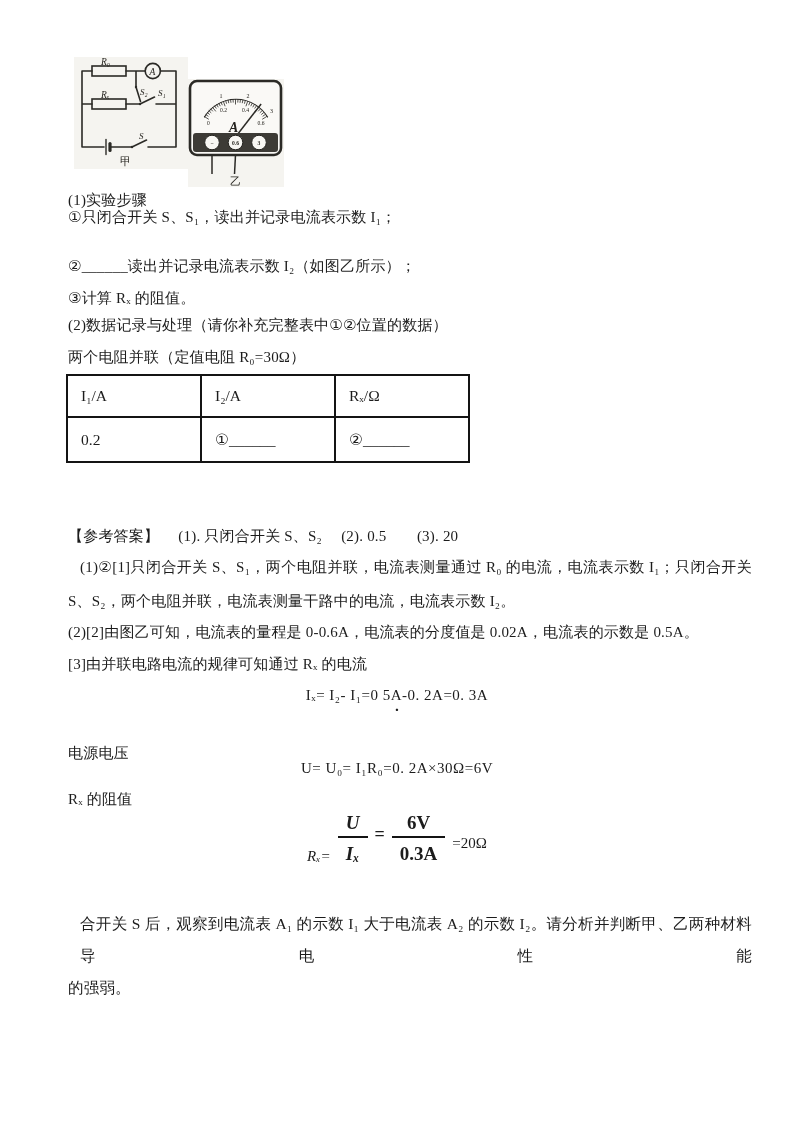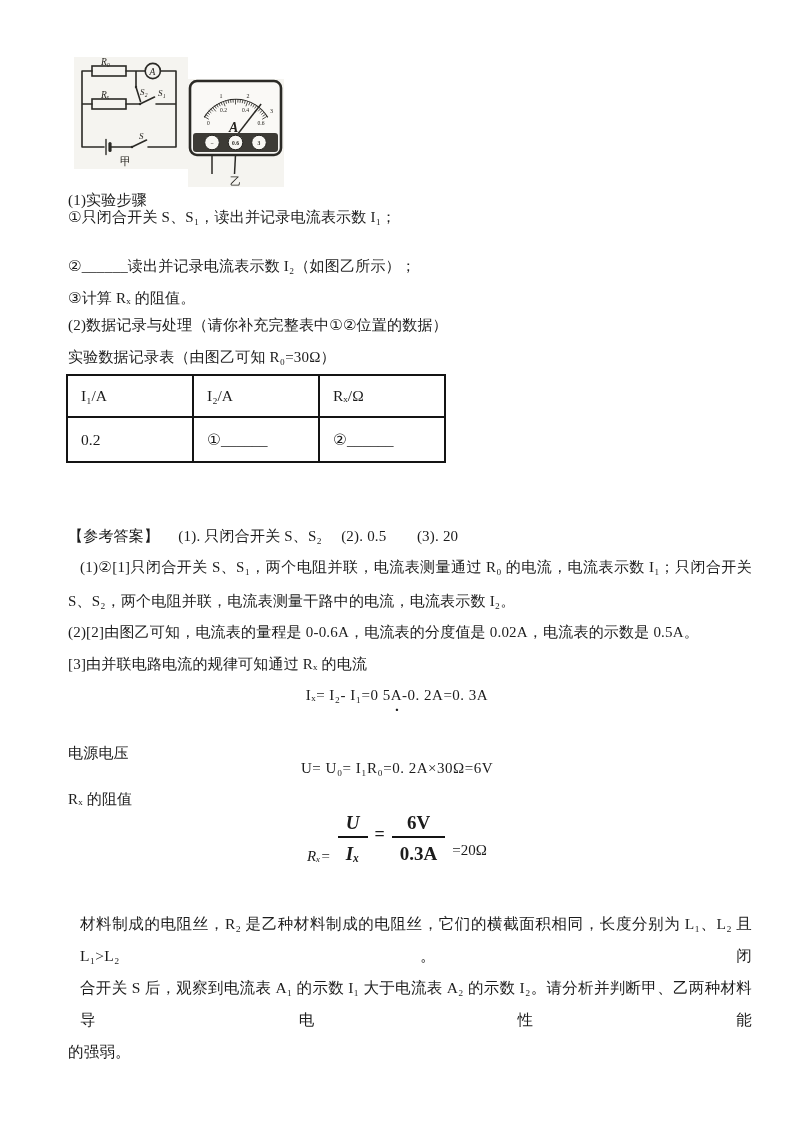--- a/index.html
+++ b/index.html
@@ -11,35 +11,35 @@
   .line{
     position:absolute;left:68px;font-size:15px;line-height:1.25;
     white-space:pre-wrap;letter-spacing:0.2px;
   }
   .just{width:672px;text-align:justify;text-align-last:justify;margin-left:12px;}
   .center{left:0;right:0;text-align:center;letter-spacing:0.5px;}
   svg text{fill:#26241f;}
   .exp-table{position:absolute;left:66px;top:374px;border-collapse:collapse;background:#fff;}
   .exp-table td{
     border:2px solid #141414;font-size:15.5px;vertical-align:middle;
-    padding:0 0 0 13px;white-space:pre;
+    padding:0 8px 0 13px;white-space:pre;
   }
   .exp-table tr.hdr td{width:111px;height:40px;}
   .exp-table tr.dat td{height:43px;}
   .frac-row{
     position:absolute;top:813px;left:0;right:0;display:flex;
     justify-content:center;align-items:flex-end;gap:7px;
   }
   .frac{display:inline-flex;flex-direction:column;align-items:center;
     font-weight:bold;font-size:19px;line-height:1.1;}
   .frac .num{padding:0 8px 2px;}
   .frac .den{border-top:2.5px solid #141414;padding:6px 8px 0;}
   .frac-prefix{font-style:italic;font-size:15px;margin-bottom:0;}
   .frac-eq{font-weight:bold;font-size:18px;margin-bottom:20px;}
-  .frac-suffix{font-size:15px;margin-bottom:6px;}
+  .frac-suffix{font-size:15px;margin-bottom:13px;}
   .var{font-style:italic;}
   .q31{position:absolute;left:68px;top:908px;width:672px;font-size:15.5px;}
   .q31 div{line-height:32px;white-space:pre-wrap;letter-spacing:0.2px;}
   .q31 div.just{width:672px;}
   .stray-dot{position:absolute;top:697px;left:0;right:0;text-align:center;
     font-size:15.5px;font-weight:bold;}
 </style>
 </head>
 <body>
 
@@ -134,21 +134,21 @@
     <line x1="47.5" y1="76" x2="46.5" y2="95"></line>
   </g>
   <text x="42" y="106" font-size="11">乙</text>
 </svg>
 
 <div class="line" style="top:191px">(1)实验步骤</div>
 <div class="line" style="top:208px">①只闭合开关 S、S₁，读出并记录电流表示数 I₁；</div>
 <div class="line" style="top:257px">②______读出并记录电流表示数 I₂（如图乙所示）；</div>
 <div class="line" style="top:289px">③计算 Rₓ 的阻值。</div>
 <div class="line" style="top:316px">(2)数据记录与处理（请你补充完整表中①②位置的数据）</div>
-<div class="line" style="top:348px">实验数据记录表（由图乙可知 R₀=30Ω）</div>
+<div class="line" style="top:348px">两个电阻并联（定值电阻 R₀=30Ω）</div>
 
 <table class="exp-table">
   <tbody>
       <tr class="hdr">
     <td>I₁/A</td>
     <td>I₂/A</td>
     <td>Rₓ/Ω</td>
   </tr>
   <tr class="dat">
     <td>0.2</td>
@@ -177,16 +177,15 @@
   </span>
   <span class="frac-eq">=</span>
   <span class="frac">
     <span class="num">6V</span>
     <span class="den">0.3A</span>
   </span>
   <span class="frac-suffix">=20Ω</span>
 </div>
 
 <div class="q31">
-  <div class="just">材料制成的电阻丝，R₂ 是乙种材料制成的电阻丝，它们的横截面积相同，长度分别为 L₁、L₂ 且 L₁&gt;L₂。闭</div>
   <div class="just">合开关 S 后，观察到电流表 A₁ 的示数 I₁ 大于电流表 A₂ 的示数 I₂。请分析并判断甲、乙两种材料导电性能</div>
   <div>的强弱。</div>
 </div>
 
 </body></html>

